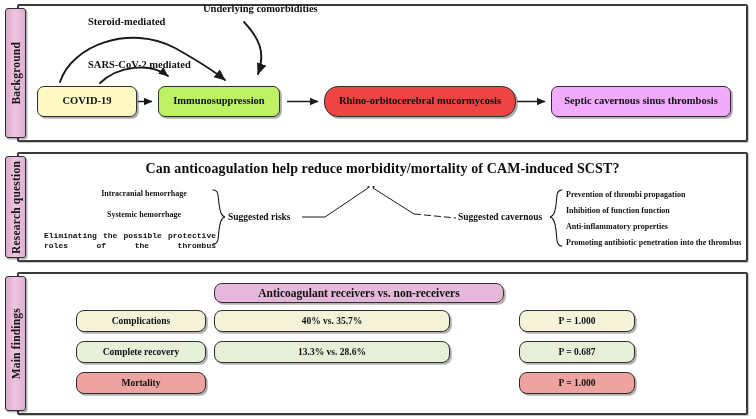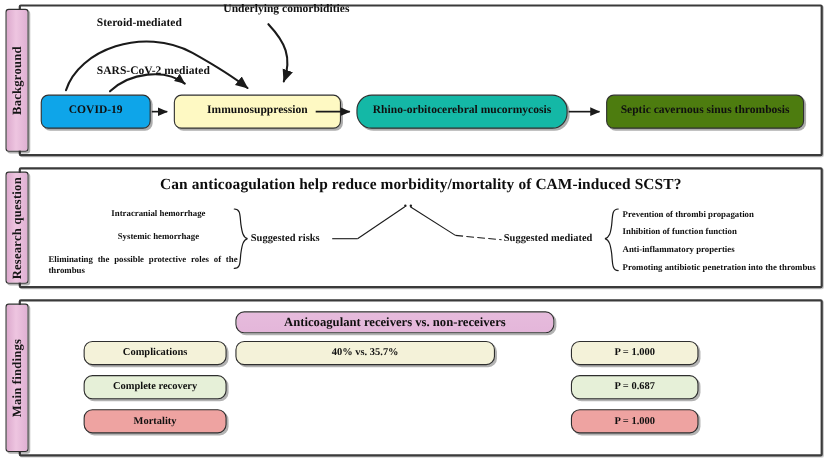--- a/index.html
+++ b/index.html
@@ -55,24 +55,24 @@
     border-radius:7px;
     display:flex;align-items:center;justify-content:center;
     font-weight:bold;
     font-size:10.5px;
     text-align:center;
     line-height:1.15;
     box-shadow:1.8px 1.8px 0 rgba(0,0,0,.32);
     padding:0 4px;
     color:#101010;
   }
-  #box-covid      {left:37px; top:86px; width:100px;height:31px; background:#0ea5e9;}
-  #box-immuno     {left:158px;top:86px; width:152px;height:31px; background:#fef9c3;}
-  #box-rhino      {left:324px;top:86px; width:192px;height:31px; background:#14b8a6;border-radius:14px;}
-  #box-septic     {left:551px;top:86px; width:180px;height:31px; background:#4d7c0f;}
+  #box-covid      {left:37px; top:86px; width:100px;height:31px; background:#fef9c3;}
+  #box-immuno     {left:158px;top:86px; width:122px;height:31px; background:#bef264;}
+  #box-rhino      {left:324px;top:86px; width:192px;height:31px; background:#ef4444;border-radius:14px;}
+  #box-septic     {left:551px;top:86px; width:180px;height:31px; background:#f0abfc;}
 
   
   .flowlabel{
     position:absolute;font-weight:bold;font-size:10.5px;white-space:nowrap;color:#111;
   }
   #label-steroid   {left:88px; top:16px;}
   #label-sars      {left:88px; top:59px;}
   #label-comorbid  {left:203px;top:3px;}
 
   svg.overlay{position:absolute;left:0;top:0;width:756px;height:419px;pointer-events:none;overflow:visible;}
@@ -83,21 +83,21 @@
     text-align:center;font-weight:bold;font-size:14px;letter-spacing:.1px;color:#0d0d0d;
   }
   .rq-item{
     position:absolute;font-weight:bold;font-size:8px;color:#111;line-height:1.25;
   }
   .rq-node{
     position:absolute;font-weight:bold;font-size:9.5px;color:#111;white-space:nowrap;
   }
   #risk-1{left:74px; top:189px;width:140px;text-align:center;}
   #risk-2{left:74px; top:210px;width:140px;text-align:center;}
-  #risk-3{left:44px; top:231px;width:172px;text-align:justify;text-align-last:justify;}
+  #risk-3{left:44px; top:231px;width:172px;text-align:justify;text-align-last:justify;font-family:Liberation Mono, monospace;}
   #node-risks{left:228px;top:212px;}
   #node-benefits{left:458px;top:212px;}
   #ben-1{left:566px;top:190px;}
   #ben-2{left:566px;top:206px;}
   #ben-3{left:566px;top:222px;}
   #ben-4{left:566px;top:238px;line-height:1.22;}
 
   
   .findbox{
     position:absolute;box-sizing:border-box;
@@ -150,40 +150,41 @@
     <span>Research question</span>
   </div>
 
   <div id="rq-title">Can anticoagulation help reduce morbidity/mortality of CAM-induced SCST?</div>
 
   <div class="rq-item" id="risk-2">Systemic  hemorrhage</div>
   <div class="rq-item" id="risk-1">Intracranial hemorrhage</div>
   <div class="rq-item" id="risk-3">Eliminating the possible protective roles of the thrombus</div>
 
   <div class="rq-node" id="node-risks">Suggested risks</div>
-  <div class="rq-node" id="node-benefits">Suggested mediated</div>
+  <div class="rq-node" id="node-benefits">Suggested cavernous</div>
 
   <div class="rq-item" id="ben-1">Prevention of thrombi propagation</div>
   <div class="rq-item" id="ben-2">Inhibition of function function</div>
   <div class="rq-item" id="ben-3">Anti-inflammatory properties</div>
   <div class="rq-item" id="ben-4">Promoting antibiotic penetration into the thrombus</div>
 
   <div class="panel" id="panel-findings"></div>
 
   <div class="vtab" id="tab-findings">
     <span>Main findings</span>
   </div>
 
   <div class="findbox lbl-box row1 c-cream">Complications</div>
 
   <div class="findbox" id="find-header">Anticoagulant receivers vs. non-receivers</div>
   <div class="findbox val-box row1 c-cream">40% vs. 35.7%</div>
   <div class="findbox p-box   row1 c-cream">P = 1.000</div>
 
   <div class="findbox lbl-box row2 c-green">Complete recovery</div>
+  <div class="findbox val-box row2 c-green">13.3% vs. 28.6%</div>
   <div class="findbox p-box   row2 c-green">P = 0.687</div>
 
   <div class="findbox lbl-box row3 c-red">Mortality</div>
   <div class="findbox p-box   row3 c-red">P = 1.000</div>
 
   <svg class="overlay" viewBox="0 0 756 419">
     <defs>
       <marker id="ah" markerWidth="7" markerHeight="7" refX="5.6" refY="2.6" orient="auto">
         <path d="M0,0 L6,2.6 L0,5.2 Z" fill="#1a1a1a"></path>
       </marker>

